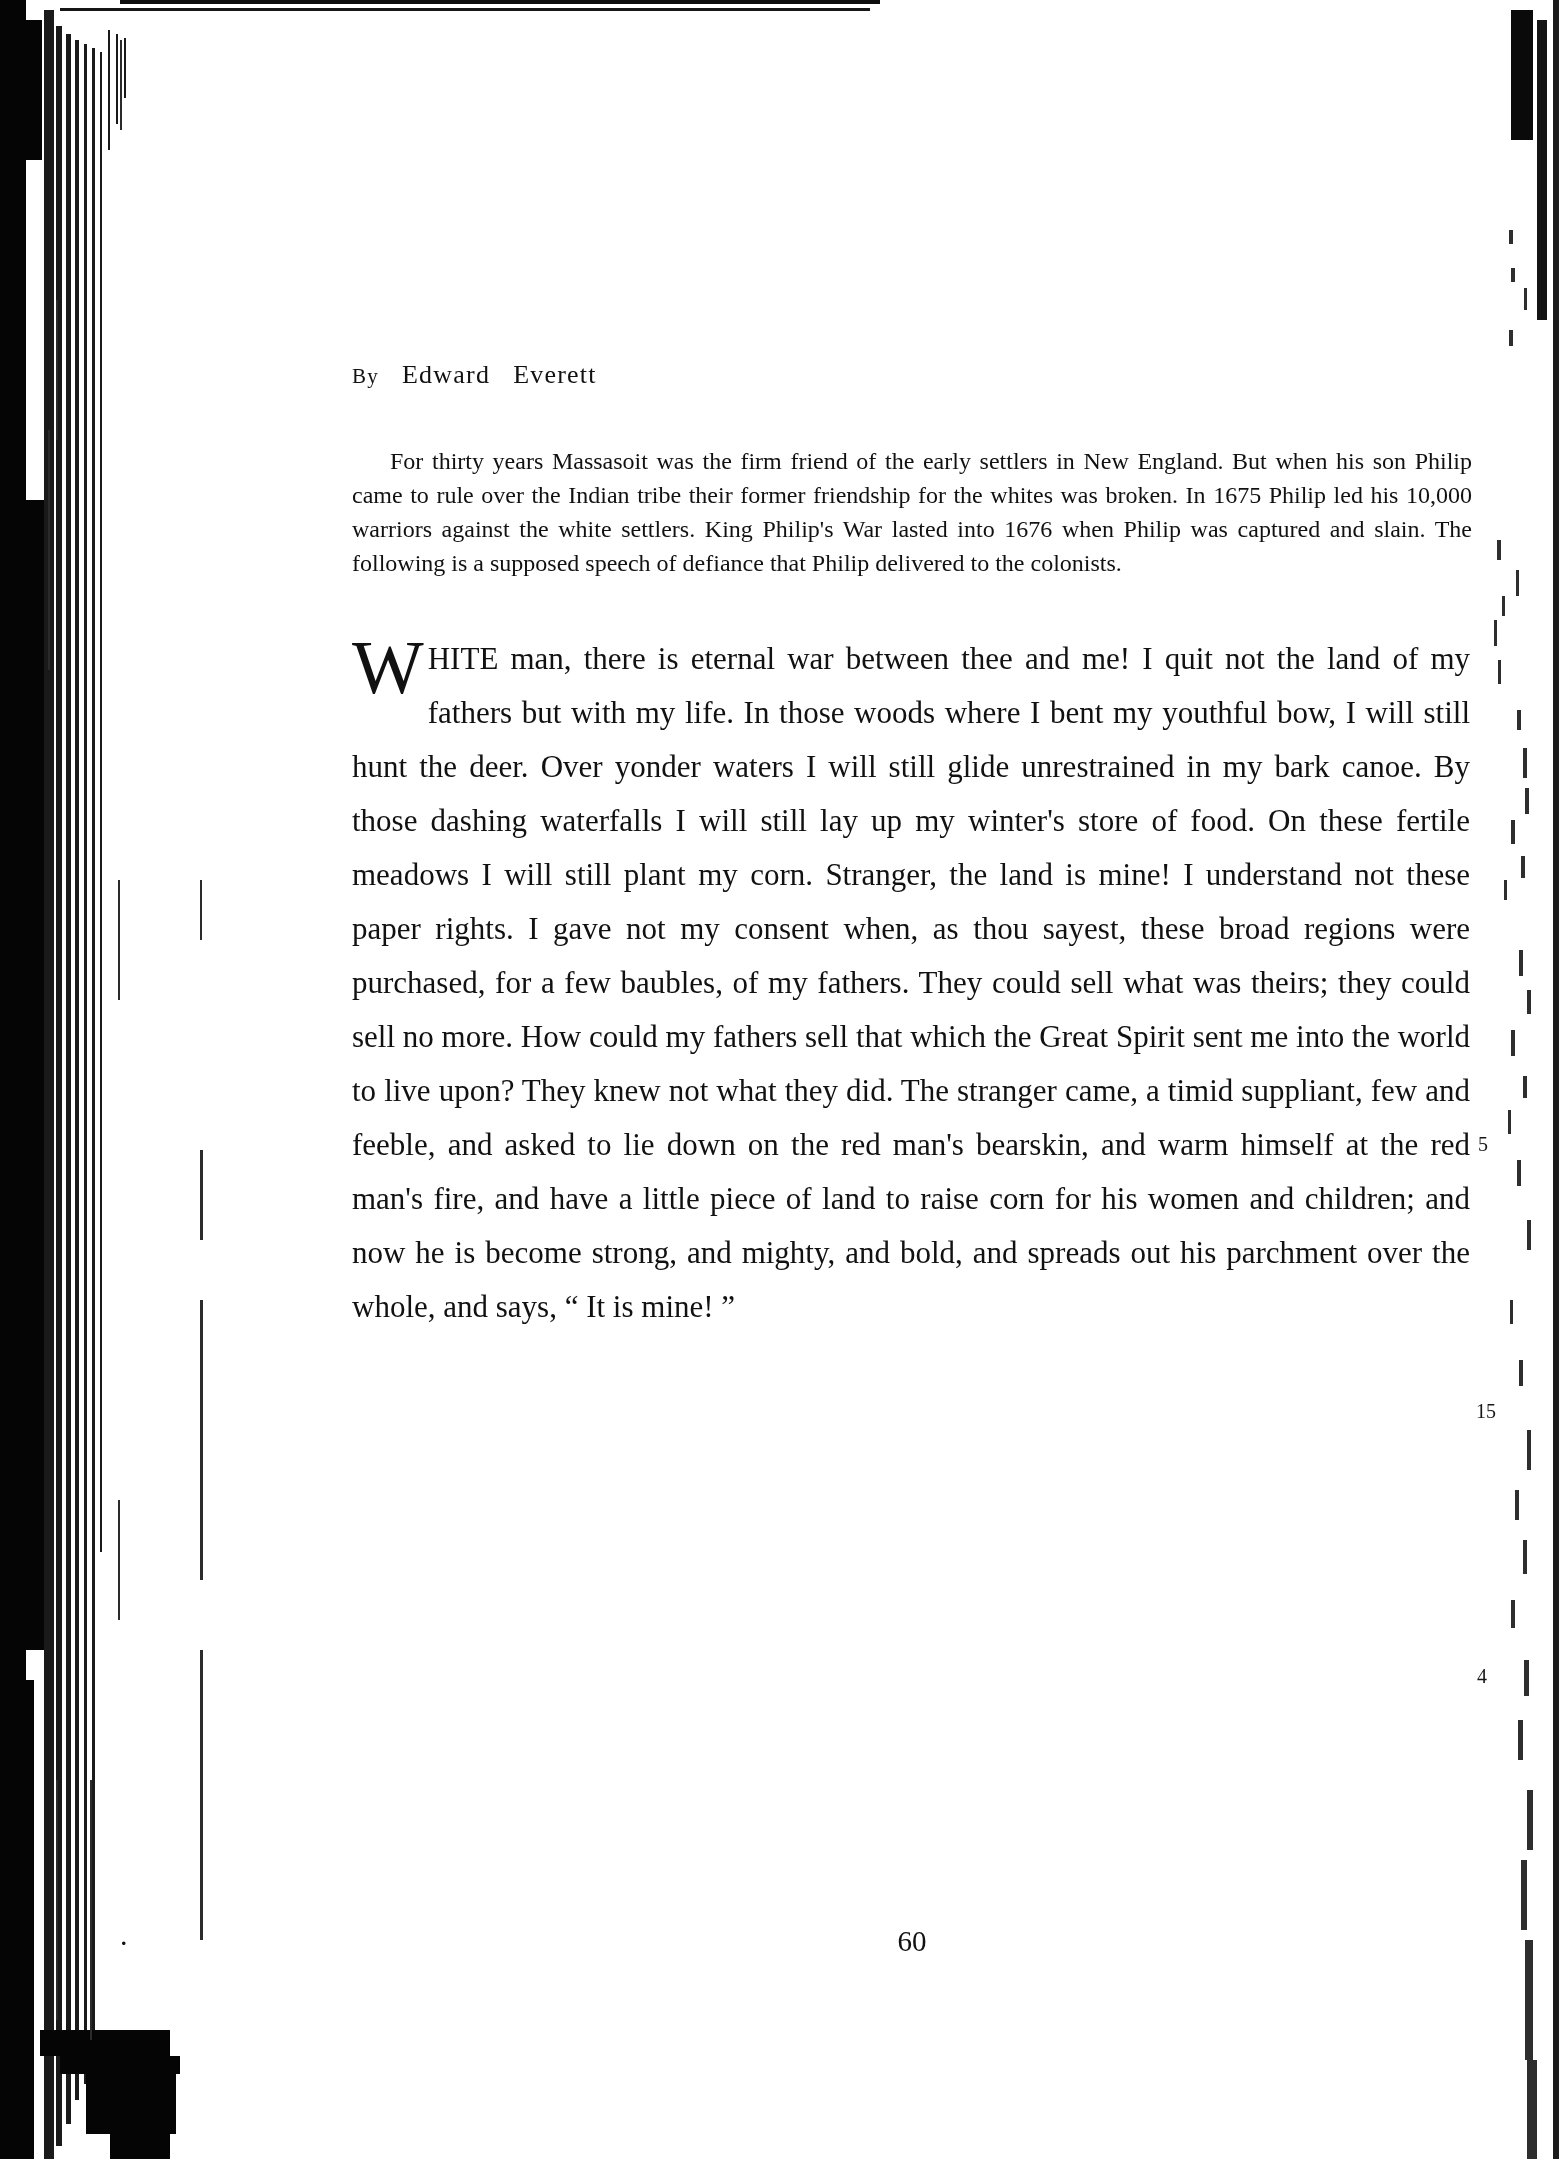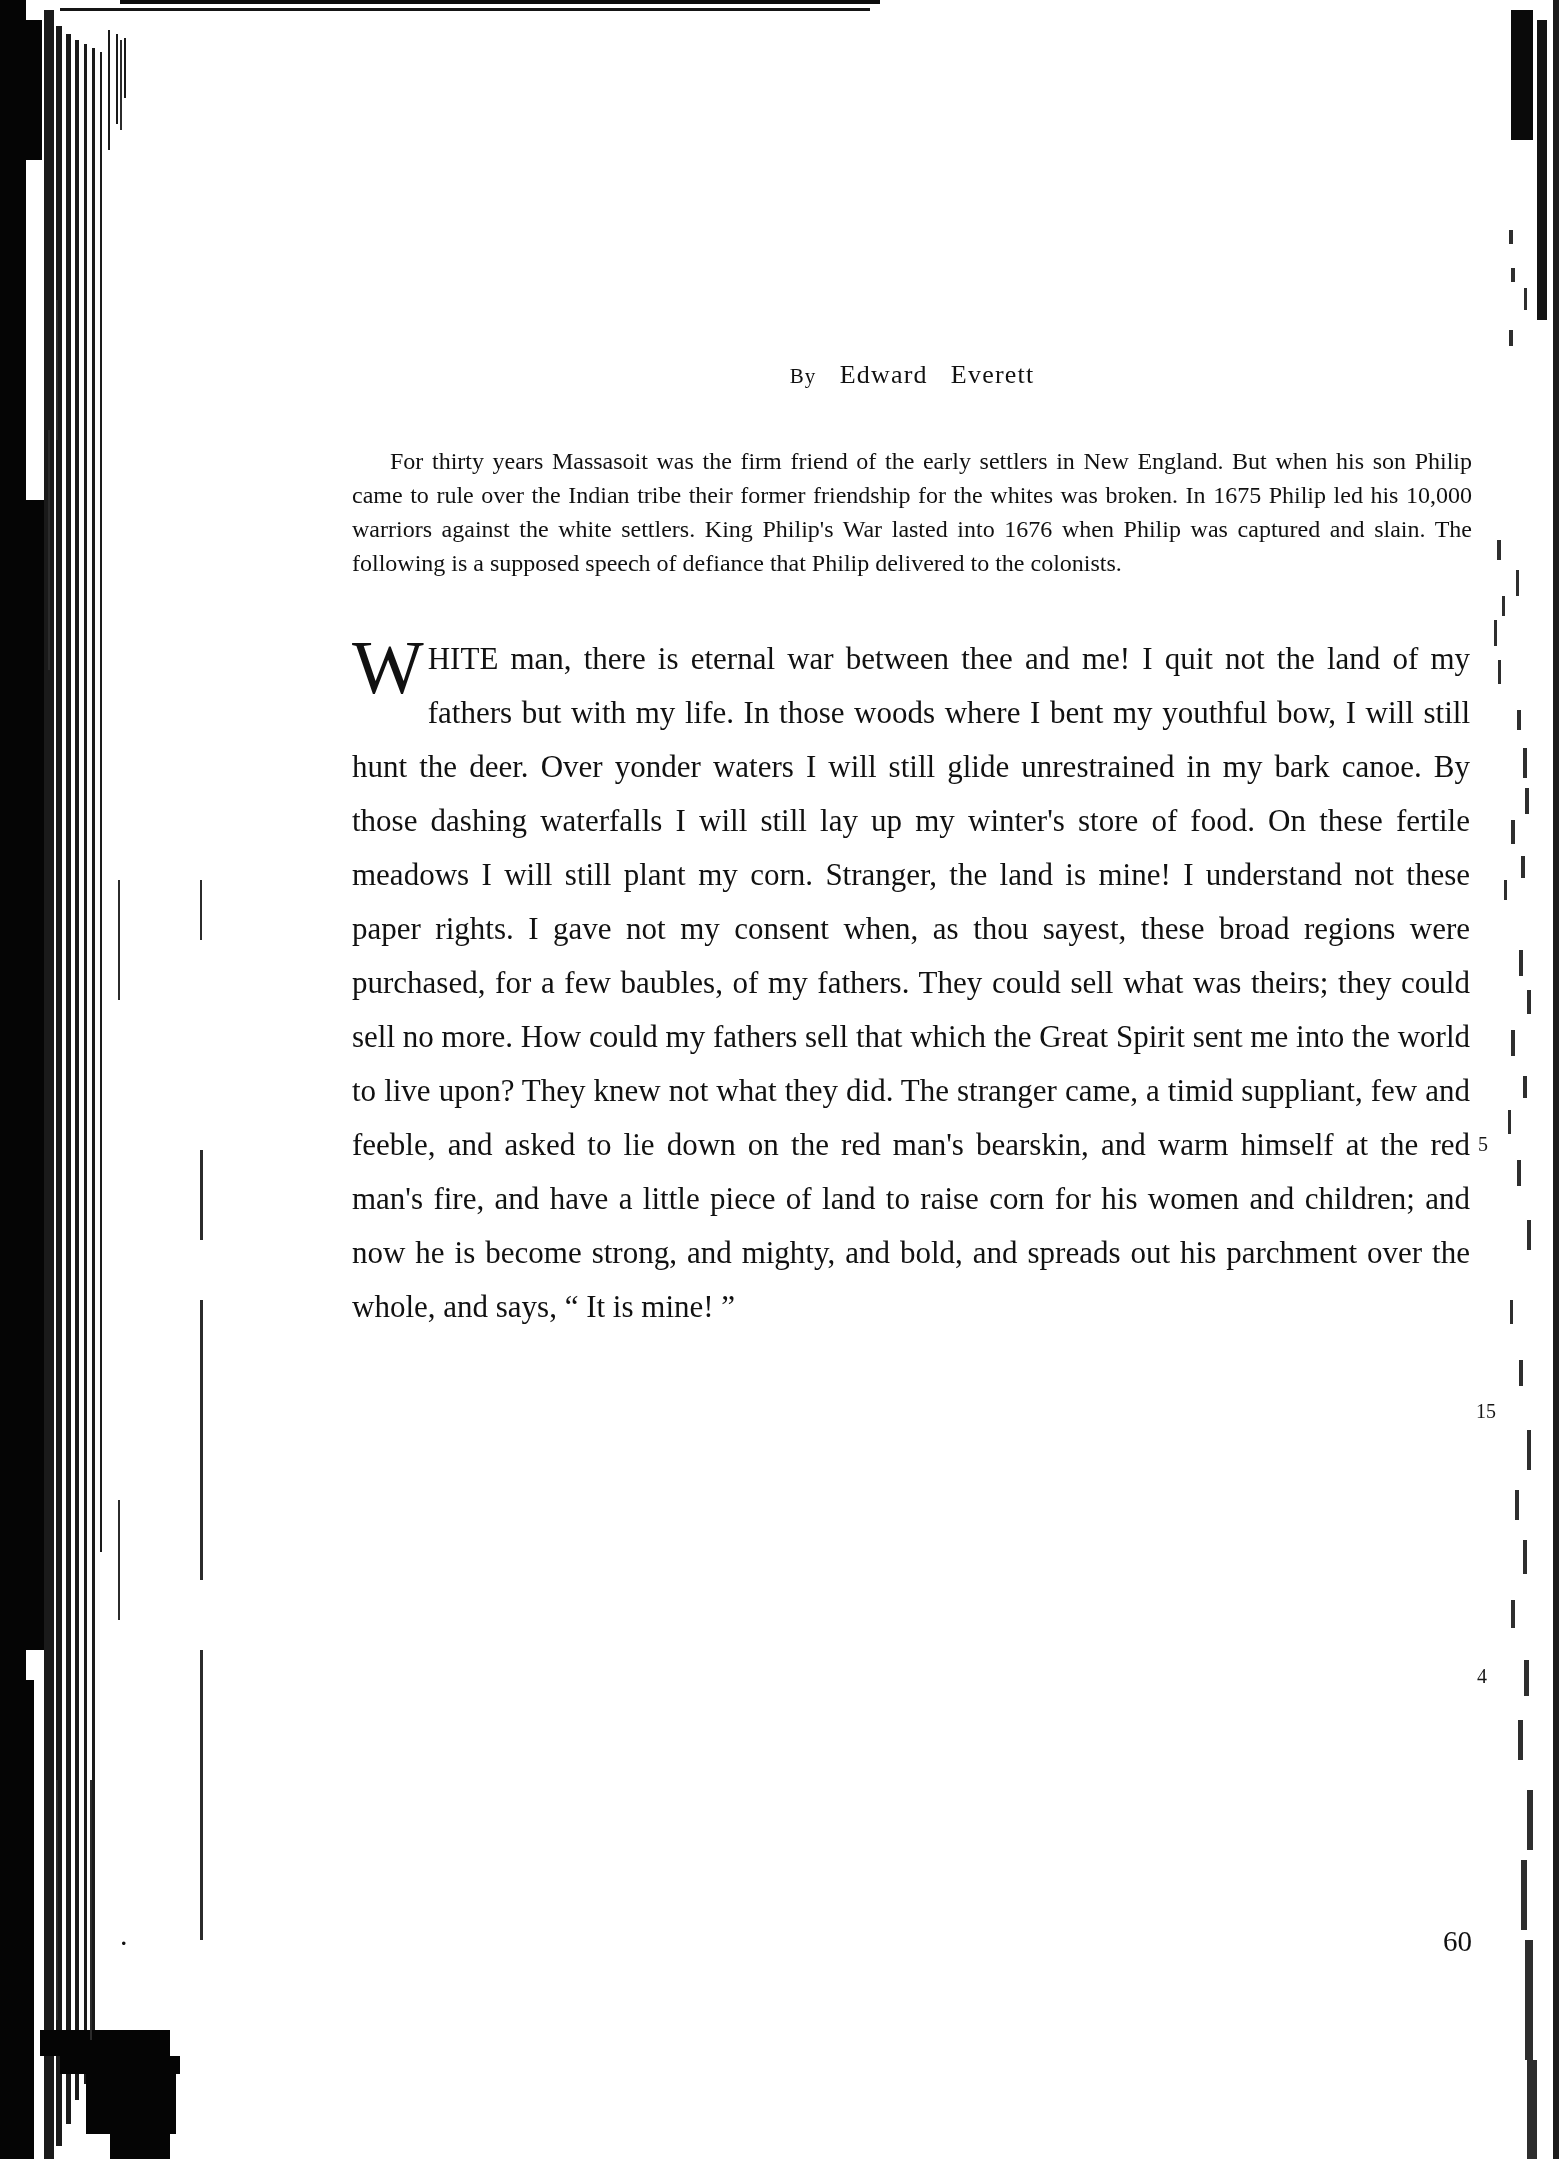--- a/index.html
+++ b/index.html
@@ -88,21 +88,21 @@
   .title {
     font-size: 40px;
     letter-spacing: 2.5px;
     text-align: center;
     font-weight: 400;
     margin: 0 0 52px 0;
     white-space: nowrap;
   }
 
   .byline {
-    text-align: center;
+    text-align: left;
     font-size: 26px;
     letter-spacing: 1.2px;
     margin: 0 0 54px 0;
   }
   .byline .sc {
     font-size: 21px;
   }
 
   .headnote {
     font-size: 24px;
@@ -127,21 +127,21 @@
     line-height: 62px;
     padding: 4px 2px 0 0;
     margin-right: 2px;
   }
 
   .folio {
     position: absolute;
     left: 352px;
     top: 1925px;
     width: 1120px;
-    text-align: right;
+    text-align: center;
     font-size: 29px;
   }
   .folio-dot {
     position: absolute;
     left: 120px;
     top: 1918px;
     font-size: 30px;
   }
 
   

